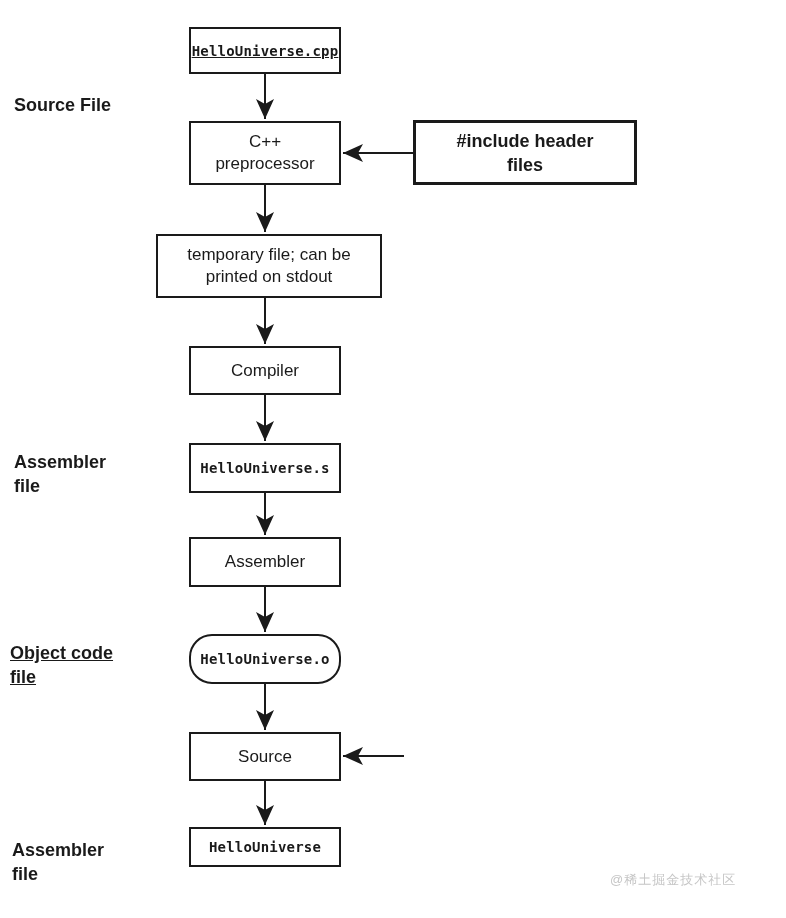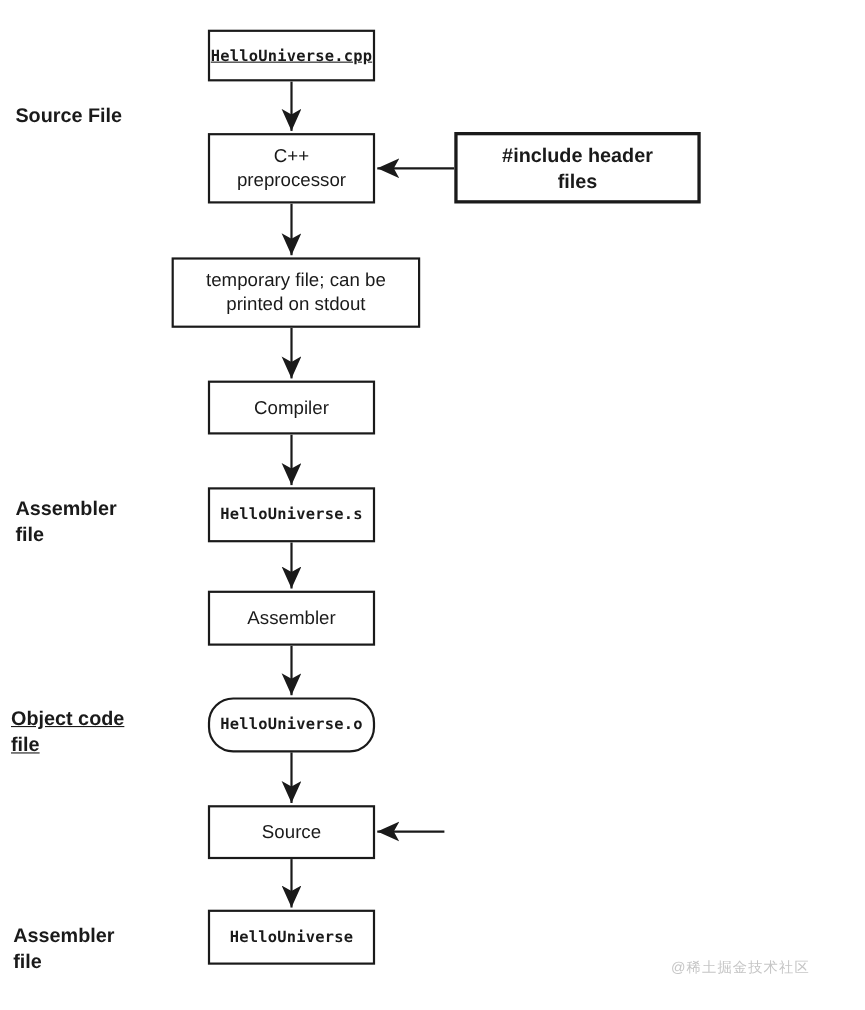--- a/index.html
+++ b/index.html
@@ -75,21 +75,21 @@
   #node-source-cpp     { left: 189px; top: 27px;  width: 152px; height: 47px; text-decoration: underline; }
   #node-preprocessor   { left: 189px; top: 121px; width: 152px; height: 64px; }
   #node-include        { left: 413px; top: 120px; width: 224px; height: 65px; }
   #node-tempfile       { left: 156px; top: 234px; width: 226px; height: 64px; }
   #node-compiler       { left: 189px; top: 346px; width: 152px; height: 49px; }
   #node-assembly-file  { left: 189px; top: 443px; width: 152px; height: 50px; }
   #node-assembler      { left: 189px; top: 537px; width: 152px; height: 50px; }
   #node-object-file    { left: 189px; top: 634px; width: 152px; height: 50px; border-radius: 23px; }
   #node-linker         { left: 189px; top: 732px; width: 152px; height: 49px; }
   #node-library-obj    { left: 404px; top: 724px; width: 224px; height: 65px; }
-  #node-executable     { left: 189px; top: 827px; width: 152px; height: 50px; }
+  #node-executable     { left: 189px; top: 827px; width: 152px; height: 40px; }
 
   
   #label-source      { left: 14px; top: 93px;  width: 140px; }
   #label-assembler   { left: 14px; top: 450px; width: 146px; }
   #label-object-code { left: 10px; top: 641px; width: 152px; text-decoration: underline; }
   #label-executable  { left: 12px; top: 838px; width: 146px; }
 </style>
 </head>
 <body>
 

